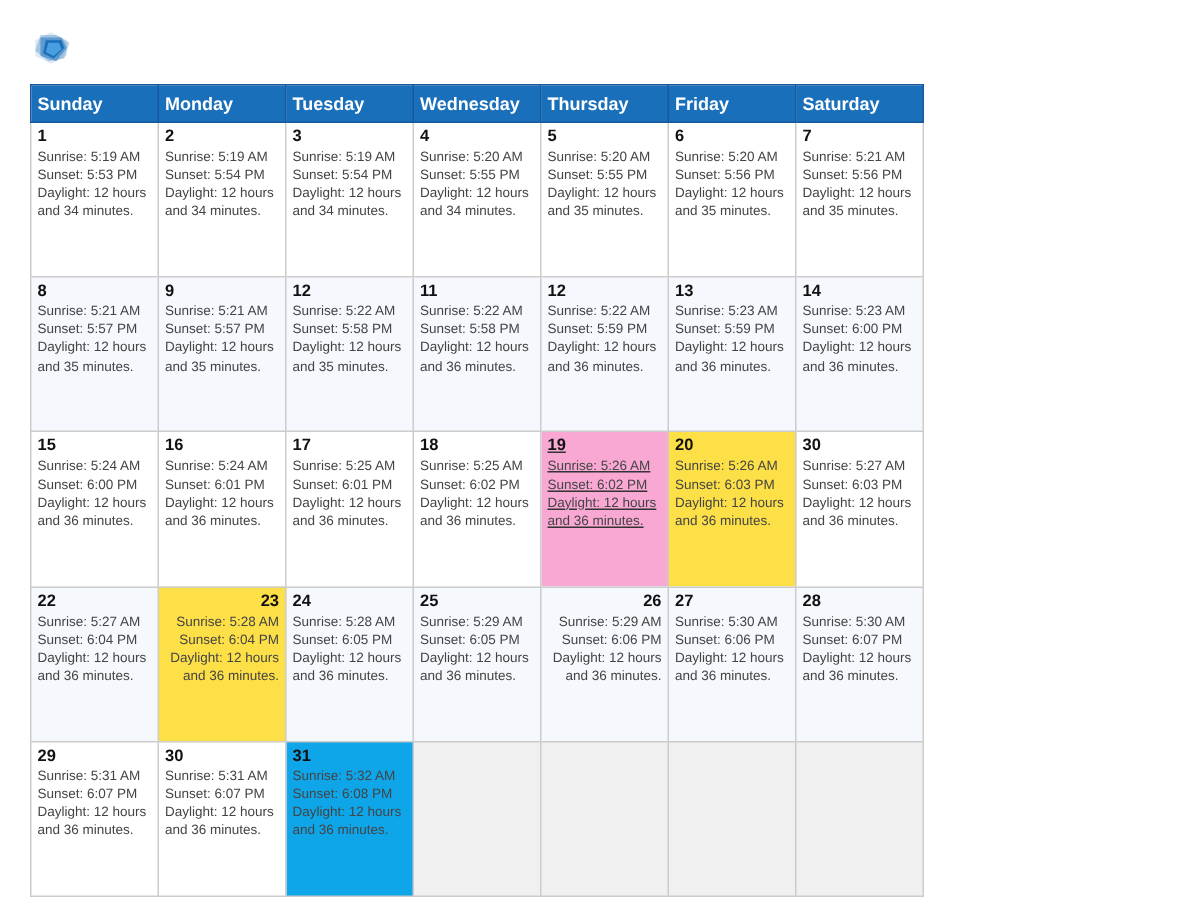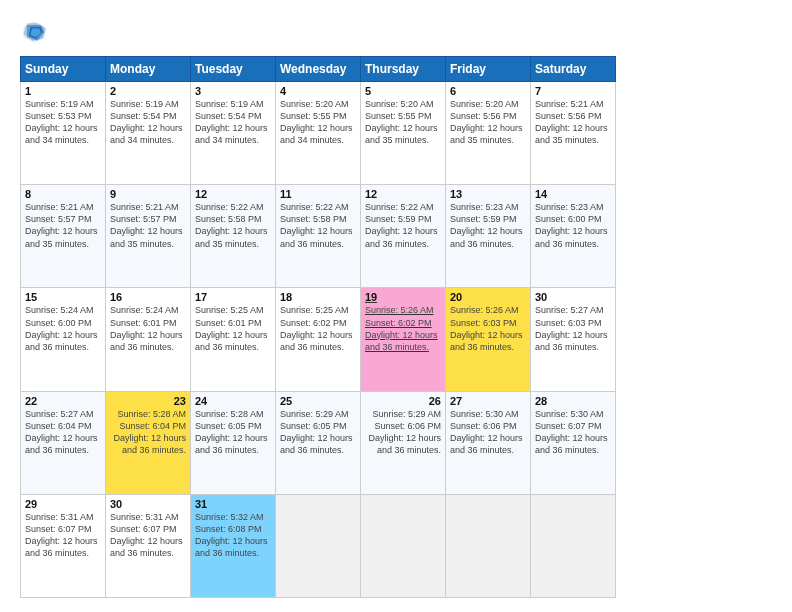--- a/index.html
+++ b/index.html
@@ -255,21 +255,21 @@
         </tr>
         <tr>
           <td style="background: rgb(255, 255, 255);">
         <span class="day-num">29</span>
         <span class="day-info">Sunrise: 5:31 AM<br>Sunset: 6:07 PM<br>Daylight: 12 hours and 36 minutes.</span>
       </td>
           <td style="background: rgb(255, 255, 255);">
         <span class="day-num">30</span>
         <span class="day-info">Sunrise: 5:31 AM<br>Sunset: 6:07 PM<br>Daylight: 12 hours and 36 minutes.</span>
       </td>
-          <td style="background: #7dd3fc;">
+          <td style="background: #0ea5e9;">
         <span class="day-num">31</span>
         <span class="day-info">Sunrise: 5:32 AM<br>Sunset: 6:08 PM<br>Daylight: 12 hours and 36 minutes.</span>
       </td>
           <td class="empty"></td>
           <td class="empty"></td>
           <td class="empty"></td>
           <td class="empty"></td>
         </tr>
       </tbody>
   </table>

